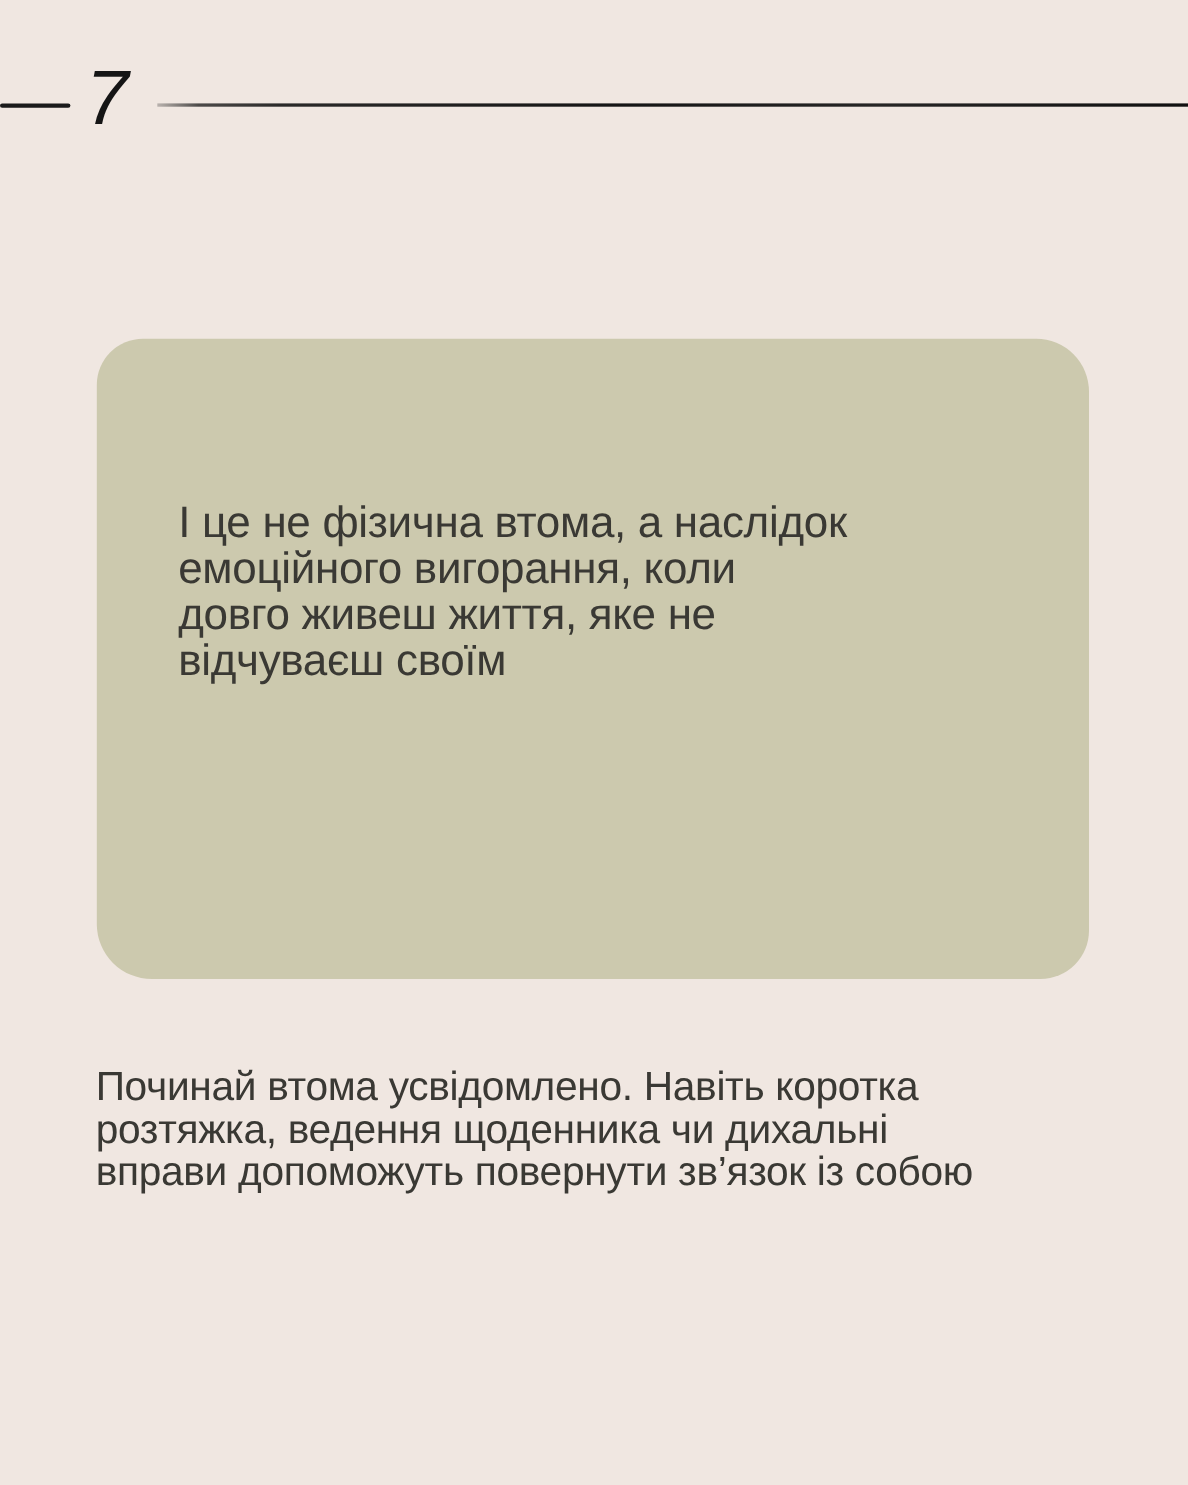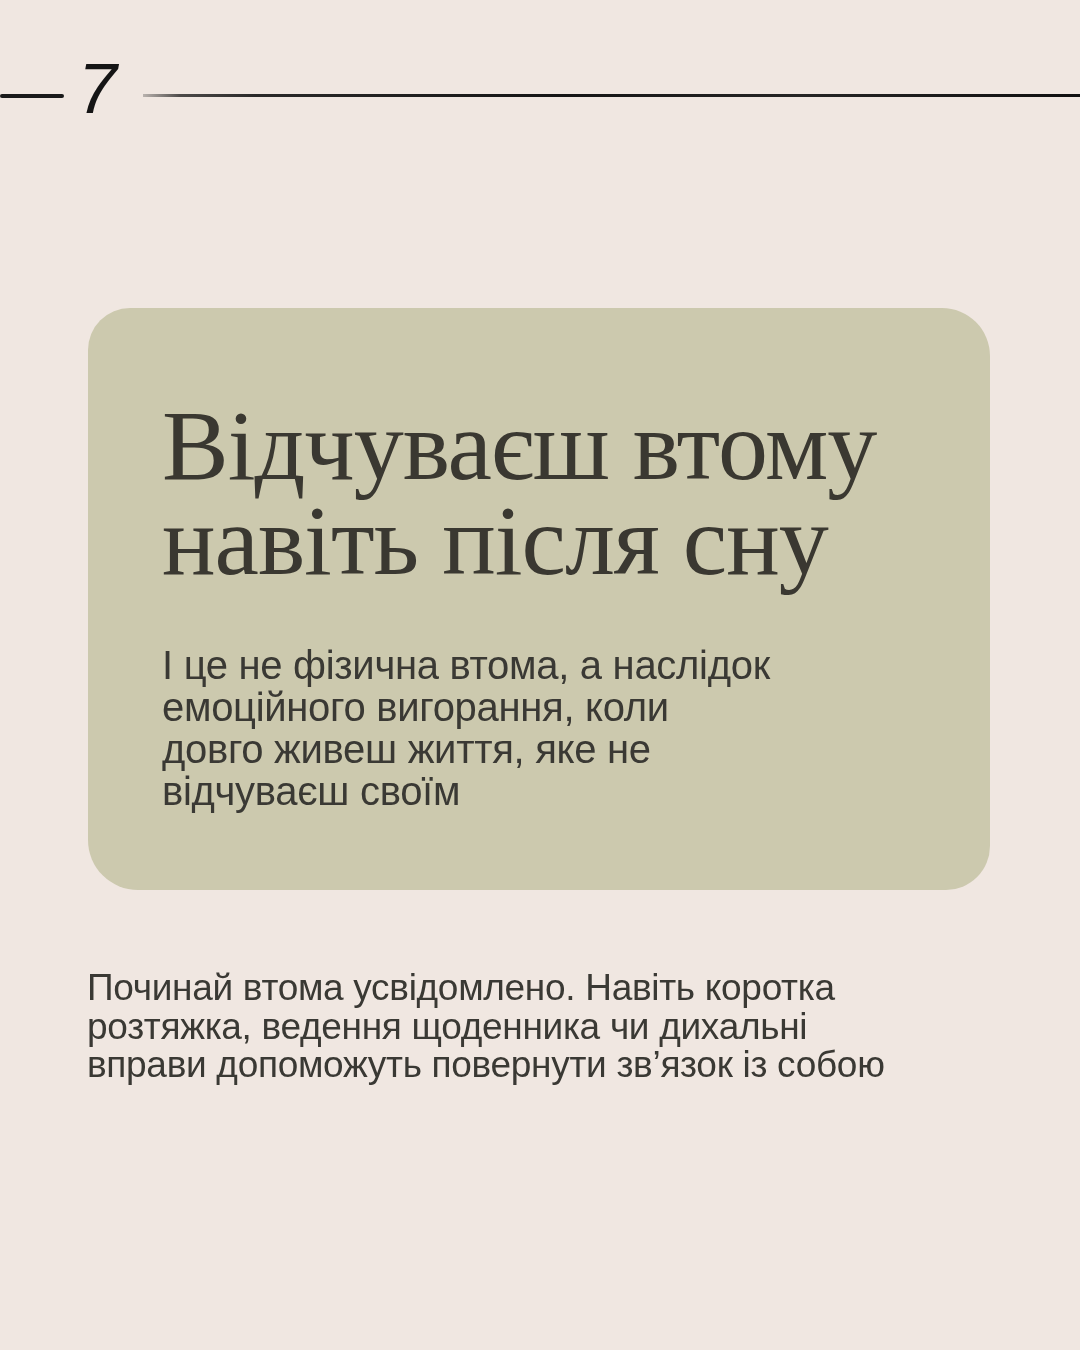--- a/index.html
+++ b/index.html
@@ -102,22 +102,20 @@
 </head>
 <body style="--bg: #f0e7e1; --card: #ccc9ae; --heading: #3a3831; --text: #3a3934; --ink: #1a1a1a;">
 
 <div class="rule-left"></div>
 
 <div class="page-number">7</div>
 
 <div class="rule-right"></div>
 
 <div class="card">
-  <div class="card-title">Відчуваєш втому
-навіть після сну</div>
   <div class="card-subtitle">І це не фізична втома, а наслідок
 емоційного вигорання, коли
 довго живеш життя, яке не
 відчуваєш своїм</div>
 </div>
 
 <div class="footer-text">Починай втома усвідомлено. Навіть коротка
 розтяжка, ведення щоденника чи дихальні
 вправи допоможуть повернути зв’язок із собою</div>
 

